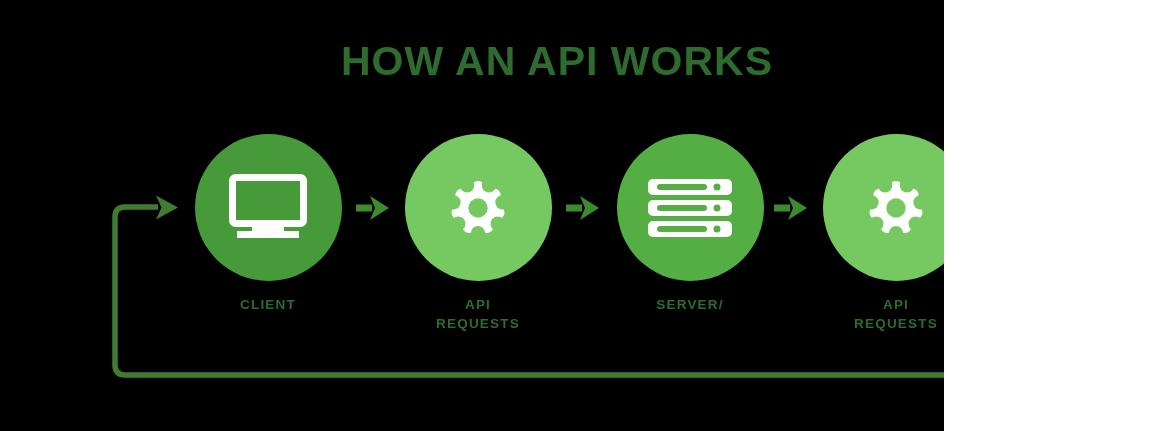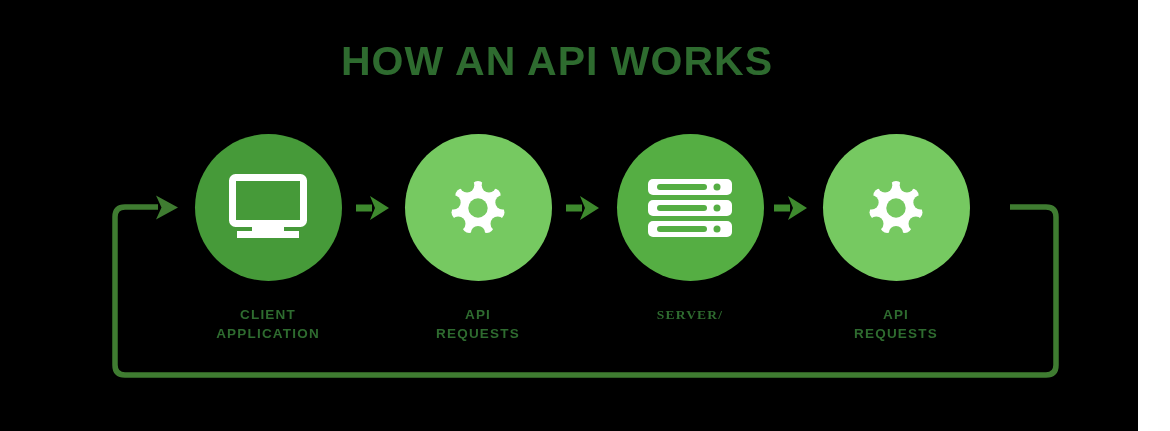--- a/index.html
+++ b/index.html
@@ -1,29 +1,29 @@
 <!DOCTYPE html>
 <html><head>
 <meta charset="utf-8">
 <style>
   html,body{margin:0;padding:0;}
   body{font-family:"Liberation Sans","DejaVu Sans",sans-serif;}
-  .stage{position:relative;width:1138px;height:431px;overflow:hidden;background:#000;}
+  .stage{position:relative;width:944px;height:431px;overflow:hidden;background:#000;}
   .title{
     position:absolute;top:40px;left:0;width:1114px;text-align:center;
     font-size:41px;font-weight:bold;letter-spacing:1px;line-height:1.05;
   }
   .loop-svg{position:absolute;left:0;top:0;width:1170px;height:431px;}
   .node{position:absolute;width:200px;text-align:center;}
   .node .circle{
     width:147px;height:147px;border-radius:50%;margin:0 auto;
     display:flex;align-items:center;justify-content:center;
   }
   .node .label{
-    margin-top:24px;font-size:13.5px;font-weight:bold;letter-spacing:1.2px;line-height:19px;
+    margin-top:14px;font-size:13.5px;font-weight:bold;letter-spacing:1.2px;line-height:19px;
   }
   .node .label span{display:block;}
   .flow-arrow{position:absolute;top:195px;width:36px;height:26px;}
   .n1{left:168px;top:134px;}
   .n2{left:378px;top:134px;}
   .n3{left:590px;top:134px;}
   .n4{left:796px;top:134px;}
   .a1{left:355px;}
   .a2{left:565px;}
   .a3{left:773px;}
@@ -43,21 +43,20 @@
   <div class="node n1">
     <div class="circle" style="background-color: rgb(70, 154, 57);">
       <svg width="78" height="68" viewBox="0 0 78 68">
         <rect x="3.5" y="3.5" width="71" height="46" rx="3" fill="none" stroke="#ffffff" stroke-width="7"></rect>
         <rect x="23" y="49" width="32" height="9" fill="#ffffff"></rect>
         <rect x="8" y="57" width="62" height="7" fill="#ffffff"></rect>
       </svg>
     </div>
     <div class="label" style="color: rgb(46, 107, 47);">
       <span>CLIENT</span>
-      <span>APPLICATION</span>
     </div>
   </div>
 
   <svg class="flow-arrow a1" viewBox="0 0 36 26">
     <rect x="1" y="9.5" width="16" height="7" style="fill: rgb(62, 138, 46);"></rect>
     <polygon points="15,1 34,13 15,25 20,13" style="fill: rgb(62, 138, 46);"></polygon>
   </svg>
 
   <div class="node n2">
     <div class="circle" style="background-color: rgb(118, 201, 97);">
@@ -104,21 +103,21 @@
           <rect x="9" y="5" width="50" height="6" rx="3" fill="#000"></rect>
           <rect x="9" y="26" width="50" height="6" rx="3" fill="#000"></rect>
           <rect x="9" y="47" width="50" height="6" rx="3" fill="#000"></rect>
           <circle cx="69" cy="8" r="3.5" fill="#000"></circle>
           <circle cx="69" cy="29" r="3.5" fill="#000"></circle>
           <circle cx="69" cy="50" r="3.5" fill="#000"></circle>
         </mask>
         <rect width="84" height="58" fill="#ffffff" mask="url(#sm1)"></rect>
       </svg>
     </div>
-    <div class="label" style="color: rgb(46, 107, 47); font-family: Liberation Serif, serif;">
+    <div class="label" style="color: rgb(46, 107, 47);">
       <span>SERVER/</span>
     </div>
   </div>
 
   <svg class="flow-arrow a3" viewBox="0 0 36 26">
     <rect x="1" y="9.5" width="16" height="7" style="fill: rgb(62, 138, 46);"></rect>
     <polygon points="15,1 34,13 15,25 20,13" style="fill: rgb(62, 138, 46);"></polygon>
   </svg>
 
   <div class="node n4">

